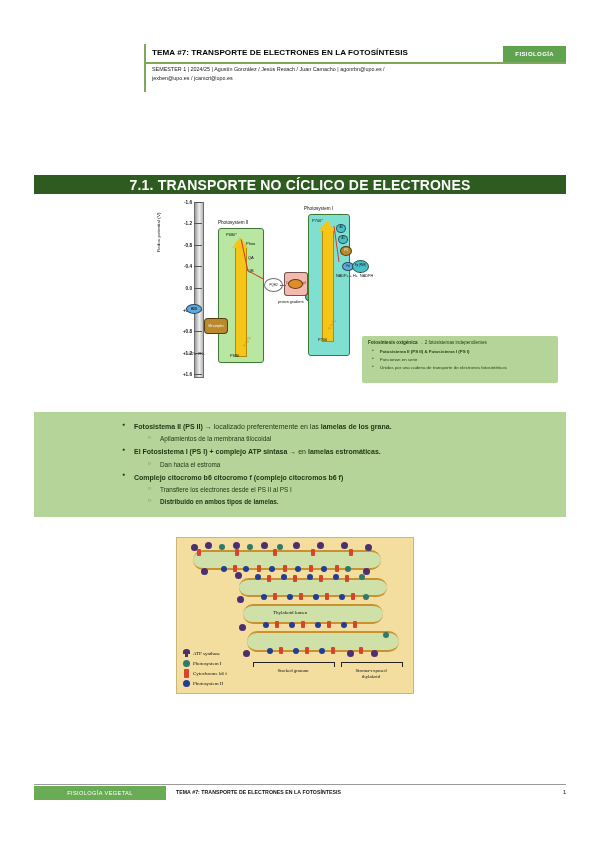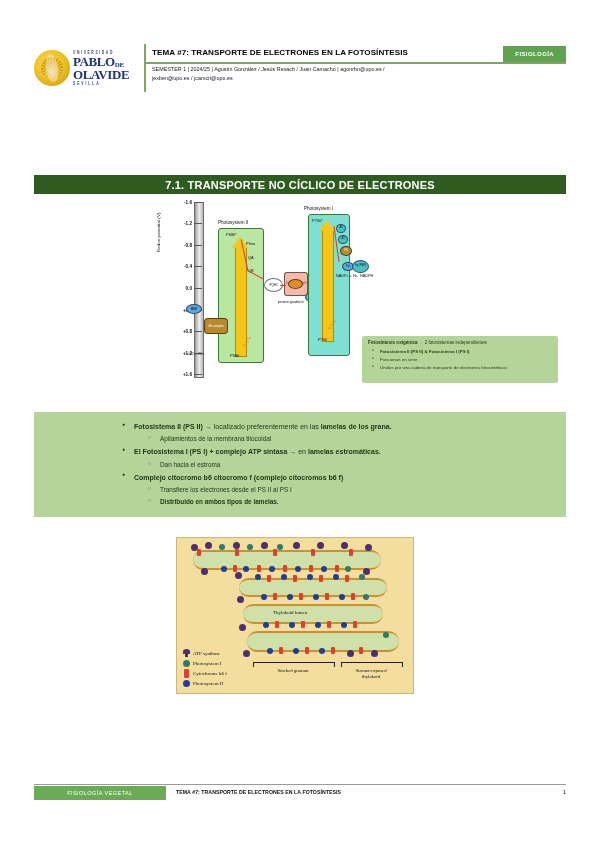--- a/index.html
+++ b/index.html
@@ -184,21 +184,21 @@
     top: 175px;
     width: 532px;
     height: 19px;
     background: #2e5b1f;
     display: flex;
     align-items: center;
     justify-content: center;
   }
   .section-bar-label {
     color: #ffffff;
-    font-size: 11px;
+    font-size: 14px;
     font-weight: bold;
     letter-spacing: 0.2px;
   }
 
   
   .zscheme {
     position: absolute;
     left: 160px;
     top: 200px;
     width: 200px;
@@ -513,31 +513,20 @@
     color: #111;
   }
 </style>
 </head>
 <body>
 
 <div class="page">
 
   <div class="header">
 
-    <div class="logo-wrap">
-      <div class="logo-seal"></div>
-      <div class="logo-text">
-        <div class="logo-upper">UNIVERSIDAD</div>
-        <div class="logo-pablo">
-          <span>PABLO</span><span style="font-size:7px;vertical-align:-1px">DE</span>
-        </div>
-        <div class="logo-olavide">OLAVIDE</div>
-        <div class="logo-sub">SEVILLA</div>
-      </div>
-    </div>
 
     <div class="header-divider"></div>
     <div class="header-title">TEMA #7: TRANSPORTE DE ELECTRONES EN LA FOTOSÍNTESIS</div>
     <div class="header-rule"></div>
     <div class="header-meta">
       <div>SEMESTER 1 | 2024/25 | Agustín González / Jesús Rexach / Juan Camacho | agonrbn@upo.es /</div>
       <div>jexben@upo.es / jcamcri@upo.es</div>
     </div>
     <div class="badge-fisiologia">FISIOLOGÍA</div>
   </div>

